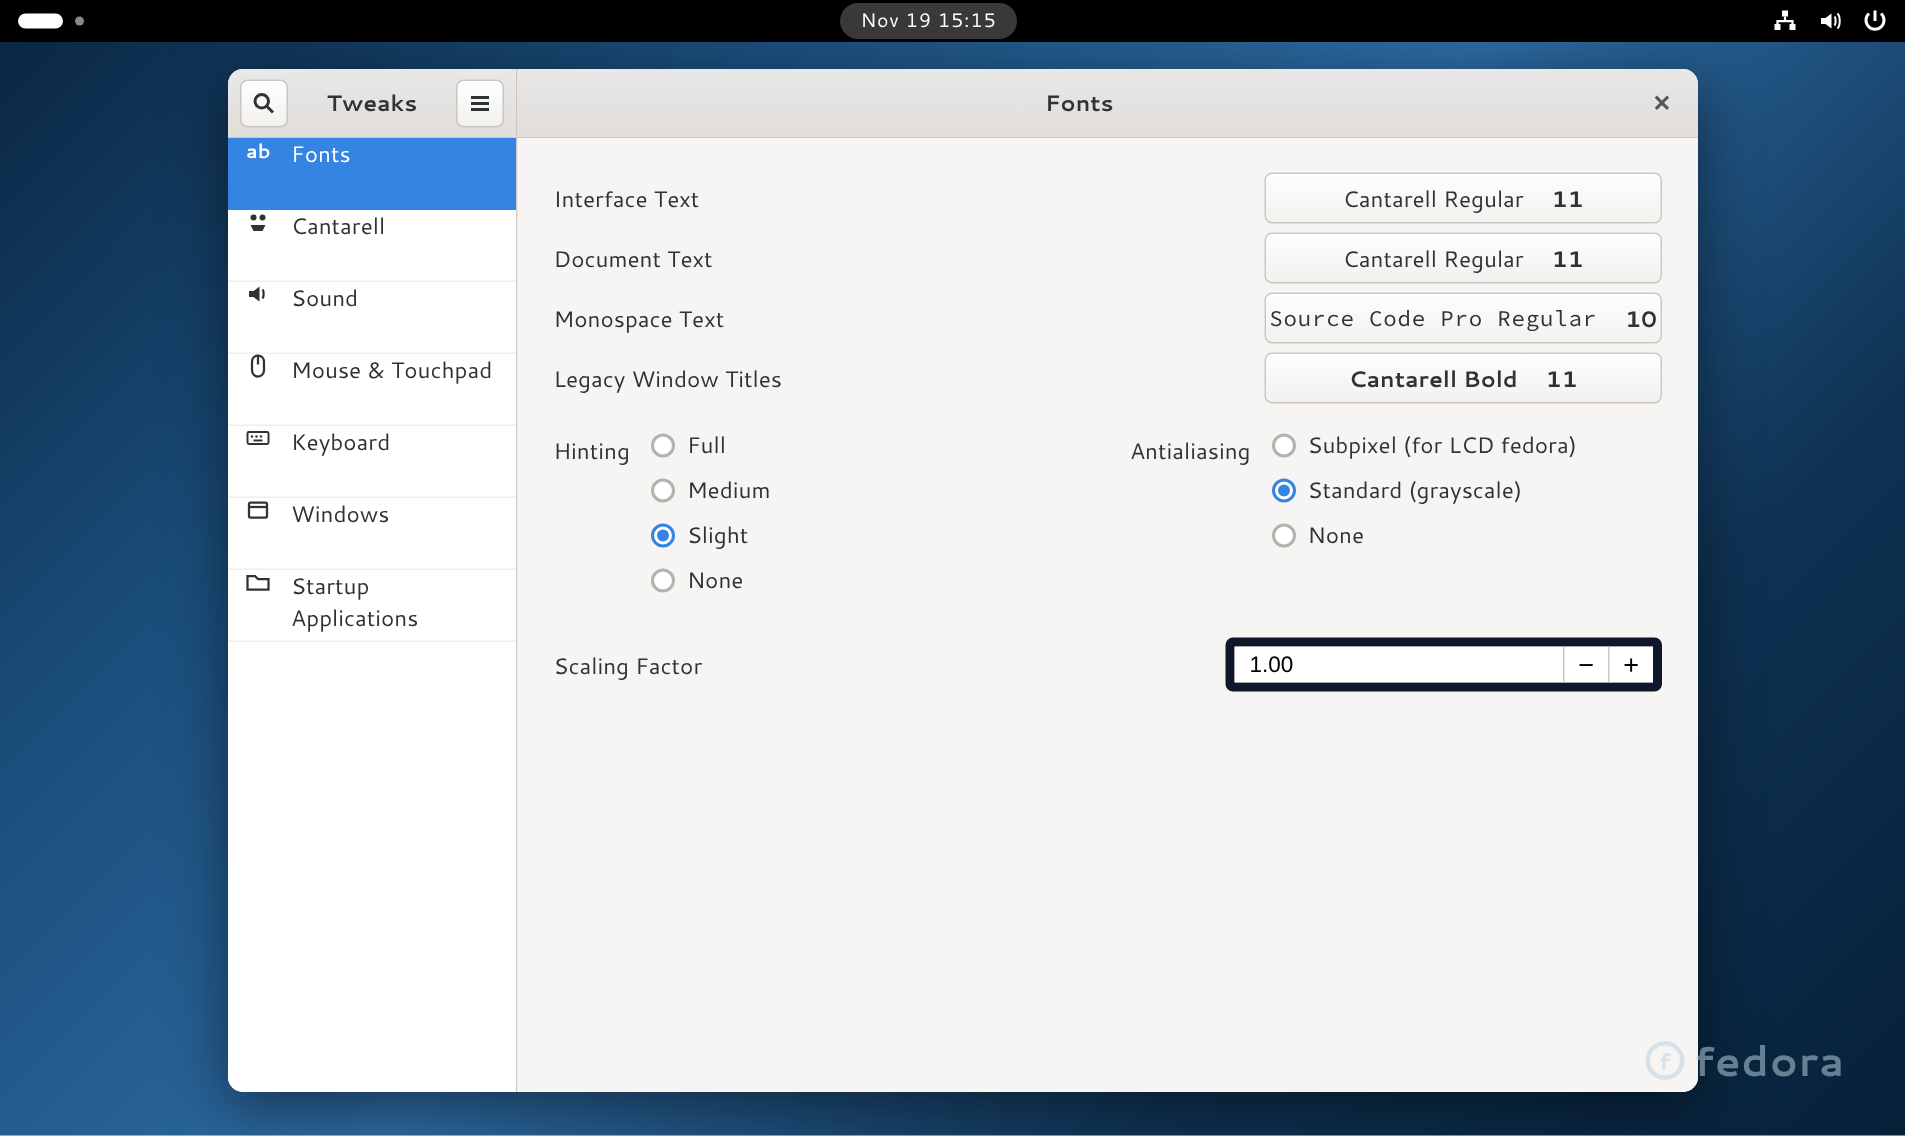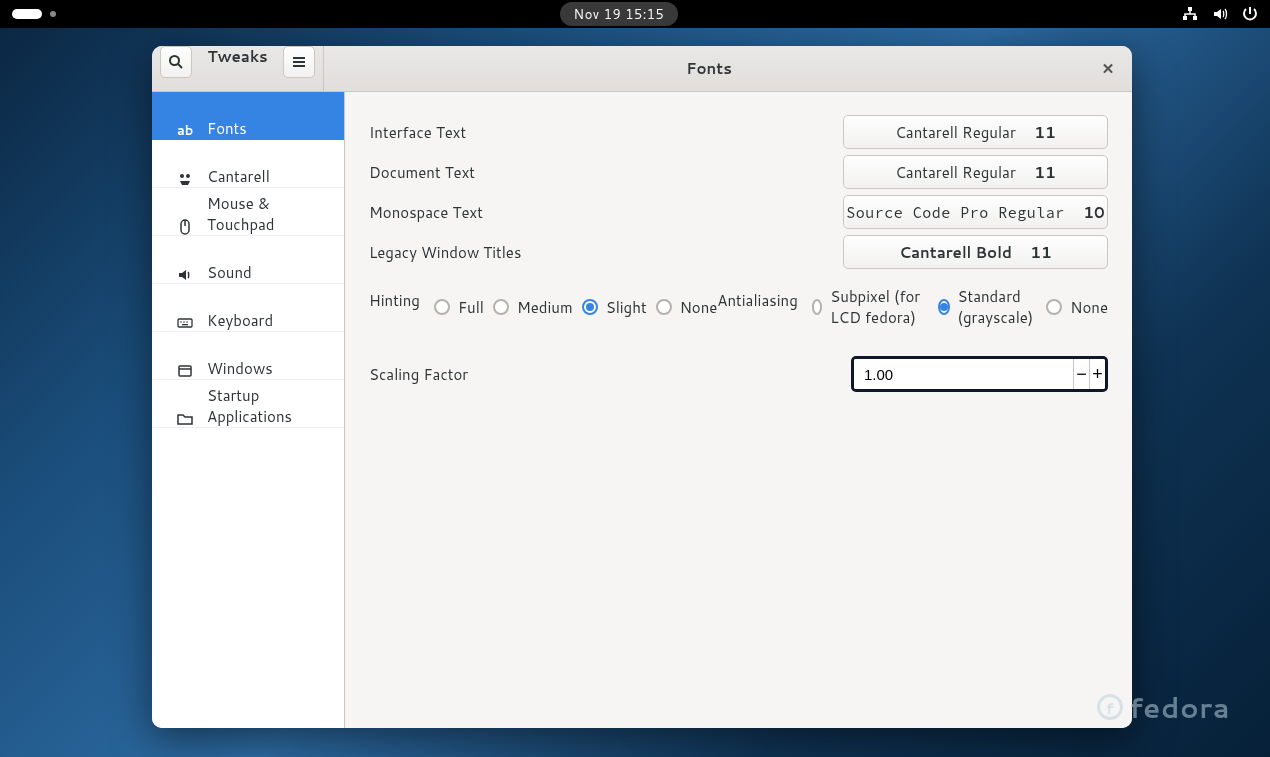--- a/index.html
+++ b/index.html
@@ -32,22 +32,22 @@
   position: absolute; top: 46px; left: 152px; width: 980px; height: 682px;
   background: #f6f5f4; border-radius: 10px; overflow: hidden;
   box-shadow: 0 10px 40px rgba(0,0,0,0.5);
   display: flex; flex-direction: column;
 }
 .headerbar {
   height: 46px; display: flex; align-items: stretch;
   border-bottom: 1px solid #cdc7c2;
 }
 .hb-left {
-  width: 172px; background: linear-gradient(#e9e8e7,#e1dedb);
-  border-right: 1px solid #cdc7c2; display: flex; align-items: flex-start;
+  width: 193px; background: linear-gradient(#e9e8e7,#e1dedb);
+  border-right: 1px solid #cdc7c2; display: flex; align-items: center;
   padding: 0 8px; gap: 8px;
 }
 .hb-btn {
   width: 32px; height: 32px; border: 1px solid #cdc7c2; border-radius: 5px;
   background: linear-gradient(#fefefe,#f2f1f0);
   display: flex; align-items: center; justify-content: center; cursor: pointer;
 }
 .hb-title { flex: 1; text-align: center; font-weight: 700; font-size: 15px; }
 .hb-right {
   flex: 1; background: linear-gradient(#e9e8e7,#e1dedb);
@@ -58,21 +58,21 @@
   width: 28px; height: 28px; border-radius: 5px; display:flex;align-items:center;justify-content:center;
   margin-right: 10px; cursor: pointer; font-size: 15px; font-weight:700; color:#555;
 }
 
 
 .body { flex:1; display:flex; }
 .sidebar {
   width: 193px; background: #fff; border-right: 1px solid #cdc7c2;
 }
 .side-item {
-  height: 48px; display:flex; align-items:flex-end; gap: 14px; padding: 0 25px;
+  height: 48px; display:flex; align-items:flex-start; gap: 14px; padding: 0 12px;
   font-size: 15px; cursor:pointer; border-bottom: 1px solid #eee;
 }
 .side-item.selected { background: #3584e4; color:#fff; border-bottom-color:#3584e4; }
 .side-item svg { width:16px; height:16px; fill:#2e3436; flex-shrink:0; }
 .side-icon-ab { font-weight:700; font-size:13px; width:16px; text-align:center; }
 
 .content { flex:1; padding: 20px 24px; background:#f6f5f4; overflow-y:auto; }
 
 .row { display:flex; align-items:center; height:40px; margin-bottom:0; }
 .row-label { flex:1; font-size:15px; }
@@ -84,35 +84,35 @@
   box-shadow: inset 0 1px 0 #fff;
 }
 .font-btn .fname { text-align:center; }
 .font-btn .fsize { font-weight:700; width:22px; text-align:right; }
 .font-btn.bold .fname { font-weight:700; }
 .font-btn.mono .fname { font-family: "Source Code Pro", Menlo, Consolas, monospace; letter-spacing:0.5px; }
 
 .radio-section { display:flex; margin-top:14px; }
 .radio-col { display:flex; }
 .radio-col .group-label { font-size:15px; padding-right:14px; padding-top:4px; }
-.radio-list { display:flex; flex-direction:row; gap:9px; }
+.radio-list { display:flex; flex-direction:column; gap:9px; }
 .radio-item { display:flex; align-items:center; gap:8px; font-size:15px; cursor:pointer; }
 .radio-dot {
   width:16px; height:16px; border:2px solid #b5b1ac; border-radius:50%;
   display:flex; align-items:center; justify-content:center; background:#fff;
 }
 .radio-item.checked .radio-dot { border-color:#3584e4; }
 .radio-item.checked .radio-dot::after {
   content:""; width:8px; height:8px; background:#3584e4; border-radius:50%;
 }
 
 .scale-row { display:flex; align-items:center; margin-top:28px; }
 .scale-row .row-label { flex:1; }
 .spin {
-  display:flex; width:257px; height:36px; border:3px solid #0f172a; border-radius:5px;
+  display:flex; width:291px; height:36px; border:6px solid #0f172a; border-radius:5px;
   background:#fff; overflow:hidden;
 }
 .spin input {
   flex:1; border:none; padding:0 10px; font-size:15px; outline:none; background:#fff;
 }
 .spin button {
   width:36px; border:none; border-left:1px solid #cdc7c2; background:#fff;
   font-size:18px; cursor:pointer; display:flex;align-items:center;justify-content:center;
 }
 
@@ -186,31 +186,31 @@
       <div class="side-item">
         <svg viewBox="0 0 16 16">
             <circle cx="5" cy="5" r="2"></circle>
             <circle cx="11" cy="5" r="2"></circle>
             <path d="M3 10h10l-2 4H5z"></path>
           </svg>
         <span>Cantarell</span>
       </div>
       <div class="side-item">
         <svg viewBox="0 0 16 16">
+            <path d="M2 6v4h3l4 3V3L5 6z"></path>
+            <path d="M11 5c1 1 1 5 0 6" stroke="#2e3436" fill="none" stroke-width="1.5"></path>
+          </svg>
+        <span>Sound</span>
+      </div>
+      <div class="side-item">
+        <svg viewBox="0 0 16 16">
             <rect x="4" y="1" width="8" height="14" rx="4" fill="none" stroke="#2e3436" stroke-width="1.5"></rect>
             <line x1="8" y1="1" x2="8" y2="7" stroke="#2e3436" stroke-width="1.5"></line>
           </svg>
         <span>Mouse &amp; Touchpad</span>
-      </div>
-      <div class="side-item">
-        <svg viewBox="0 0 16 16">
-            <path d="M2 6v4h3l4 3V3L5 6z"></path>
-            <path d="M11 5c1 1 1 5 0 6" stroke="#2e3436" fill="none" stroke-width="1.5"></path>
-          </svg>
-        <span>Sound</span>
       </div>
       <div class="side-item">
         <svg viewBox="0 0 16 16">
             <rect x="1" y="4" width="14" height="8" rx="1" fill="none" stroke="#2e3436" stroke-width="1.3"></rect>
             <circle cx="4" cy="7" r=".8"></circle>
             <circle cx="7" cy="7" r=".8"></circle>
             <circle cx="10" cy="7" r=".8"></circle>
             <rect x="5" y="9" width="6" height="1.3"></rect>
           </svg>
         <span>Keyboard</span>

